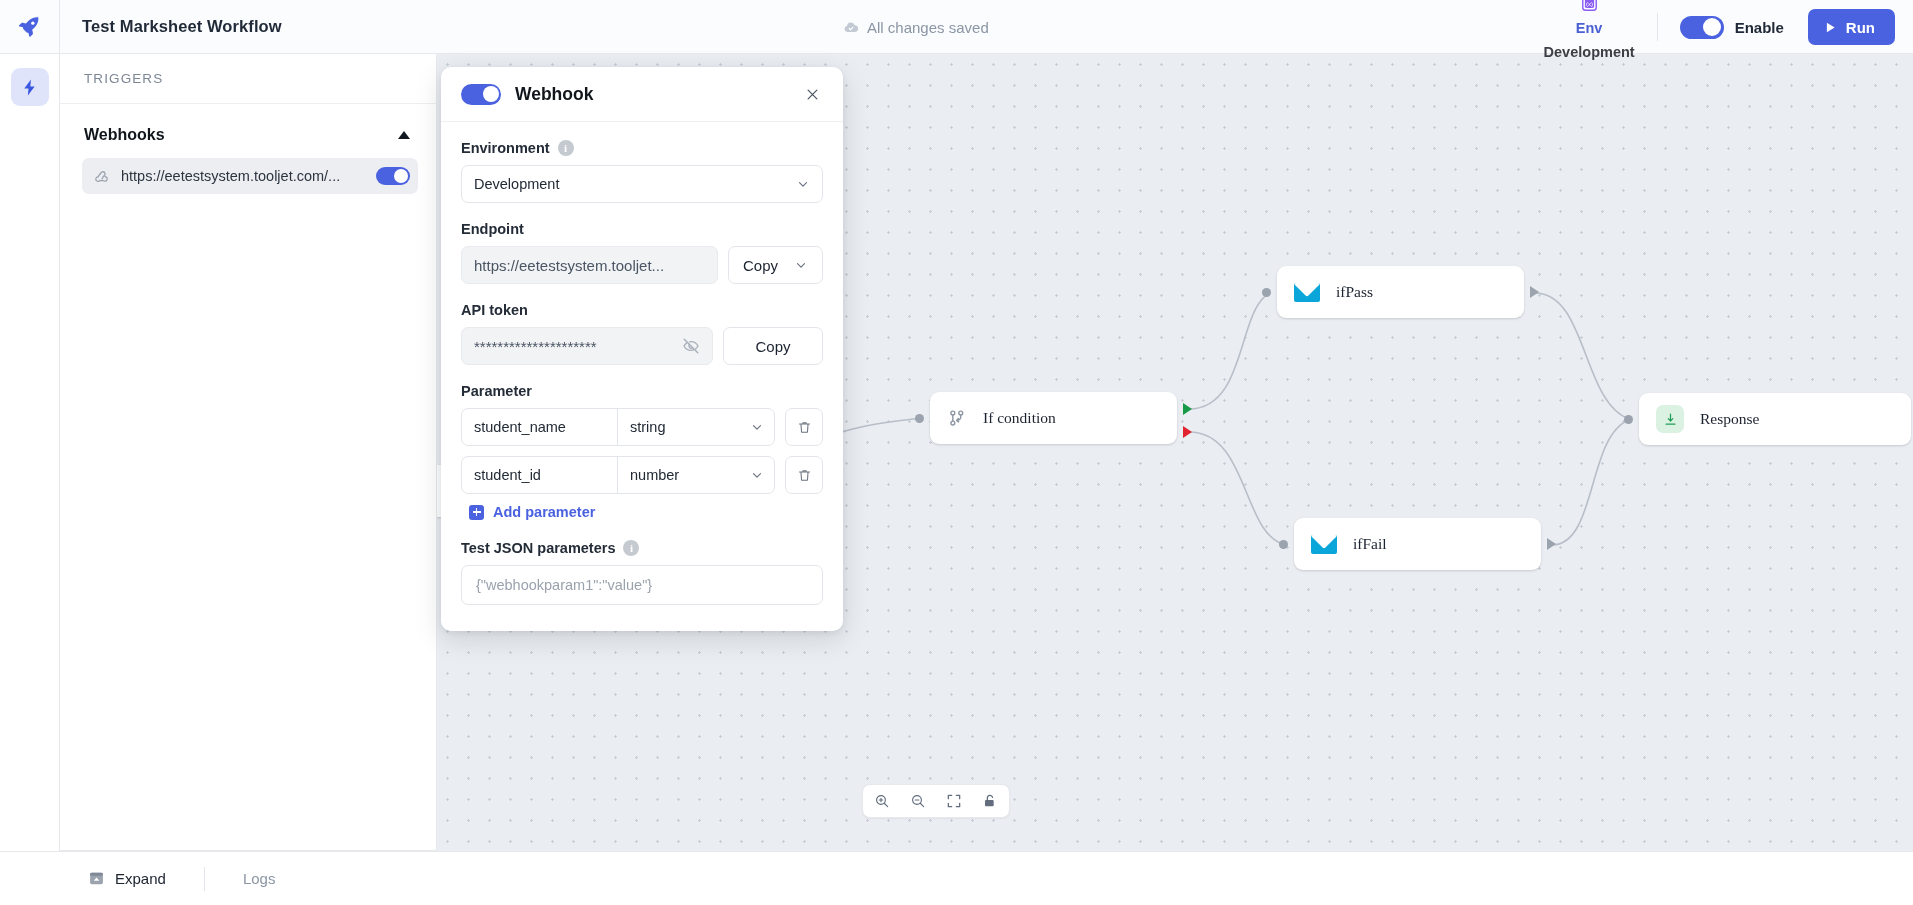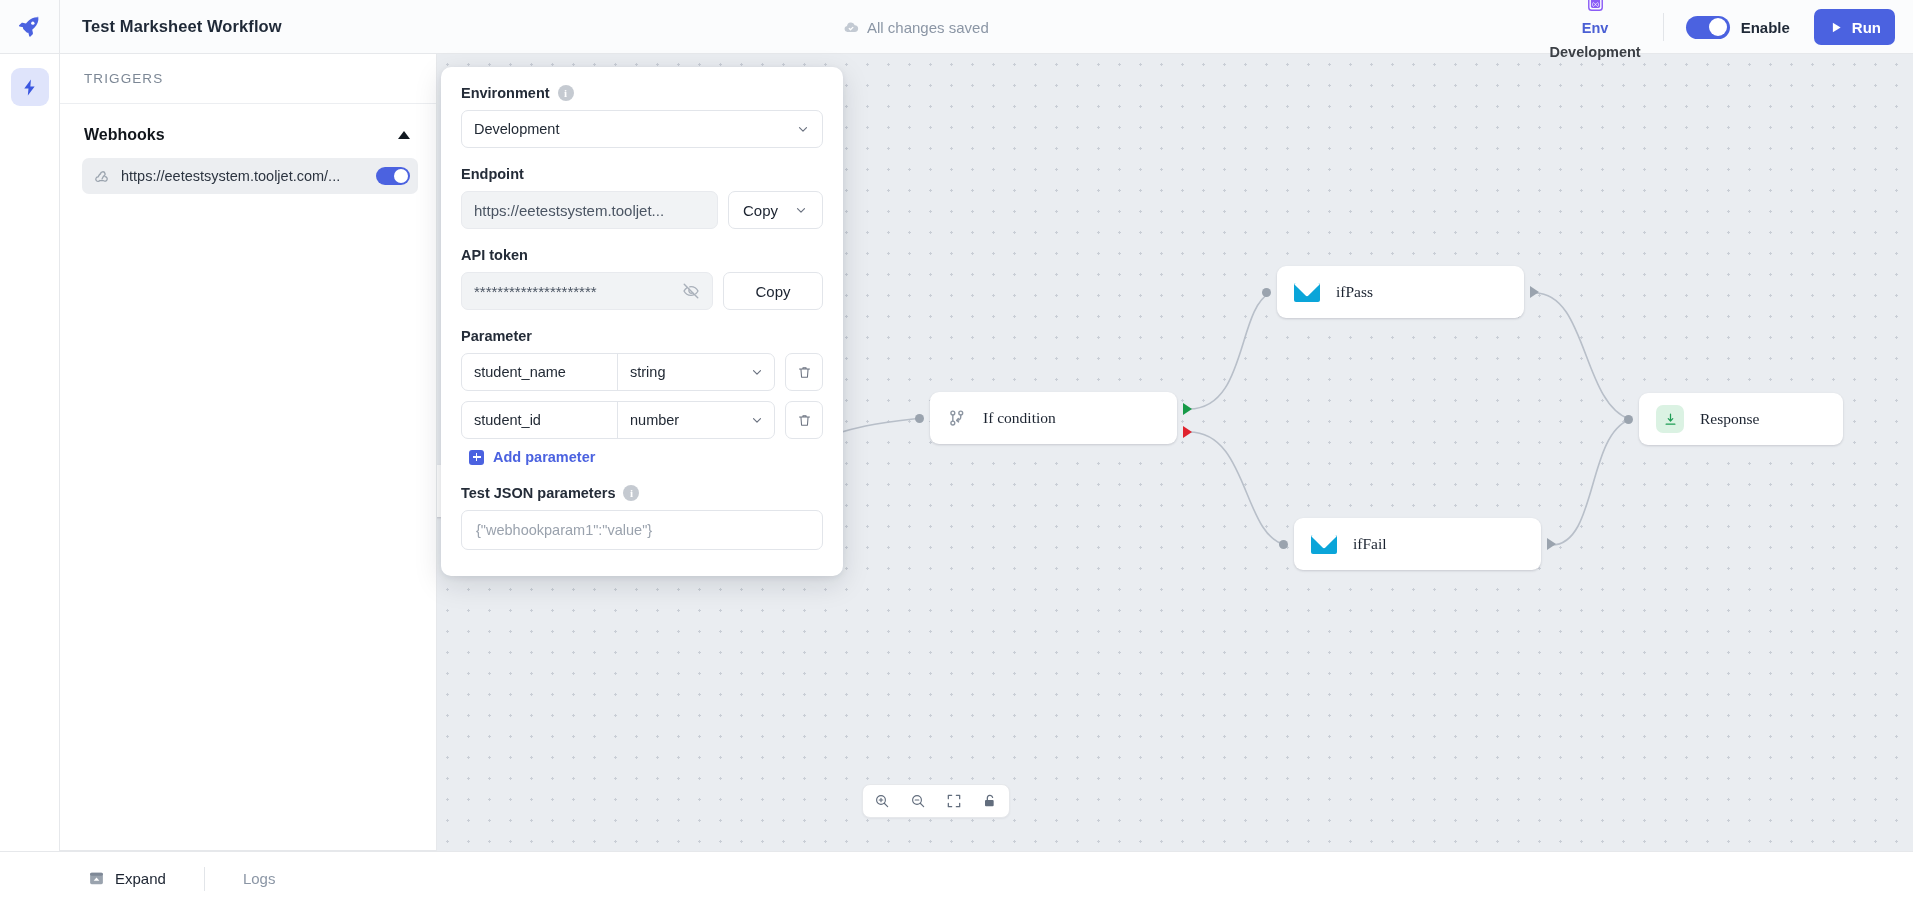--- a/index.html
+++ b/index.html
@@ -35,21 +35,21 @@
     display: flex; align-items: center; gap: 0;
   }
   .env-group { display: flex; align-items: center; gap: 8px; padding-right: 22px; flex-direction: column; }
   .env-label { font-size: 14.5px; color: #4a5fd4; font-weight: 600; }
   .env-value { font-size: 14.5px; color: #3b3f45; font-weight: 600; }
   .hdr-divider { width: 1px; height: 28px; background: #e2e5e9; margin-right: 22px; }
   .enable-group { display: flex; align-items: center; gap: 11px; margin-right: 24px; }
   .enable-text { font-size: 15px; color: #1f2937; font-weight: 600; }
   .run-btn {
     background: #4b62e0; color: #fff; border: none; border-radius: 7px;
-    height: 36px; padding: 0 14px 0 16px; display: flex; align-items: center;
+    height: 36px; padding: 0 20px 0 16px; display: flex; align-items: center;
     gap: 9px; font-size: 15px; font-weight: 600; cursor: pointer;
     font-family: "Liberation Sans", sans-serif;
   }
 
   
   .tgl {
     width: 40px; height: 21px; border-radius: 11px; background: #4b62e0;
     position: relative; cursor: pointer; flex: none;
   }
   .tgl::after {
@@ -380,21 +380,21 @@
     <div class="handle-tri" style="left:1093px; top:232px;"></div>
 
     <div class="handle-dot" style="left:842px; top:486px;"></div>
     <div class="node" style="left:857px; top:464px; width:247px; height:52px;">
       <div class="mail-ico"></div>
       <span class="node-label">ifFail</span>
     </div>
     <div class="handle-tri" style="left:1110px; top:484px;"></div>
 
     <div class="handle-dot" style="left:1187px; top:361px;"></div>
-    <div class="node" style="left:1202px; top:339px; width:204px; height:52px;">
+    <div class="node" style="left:1202px; top:339px; width:272px; height:52px;">
       <div class="resp-ico">
         <svg width="15" height="15" viewBox="0 0 24 24">
           <path d="M12 3.5v10.5M12 14.5l-3.6-3.8M12 14.5l3.6-3.8M5 19.5h14" fill="none" stroke="#1f9d55" stroke-width="2" stroke-linecap="round" stroke-linejoin="round"></path>
         </svg>
       </div>
       <span class="node-label">Response</span>
     </div>
 
     <div class="canvas-toolbar">
       <div class="tb-btn">
@@ -417,20 +417,29 @@
       <div class="tb-btn">
         <svg width="16" height="16" viewBox="0 0 24 24">
           <rect x="4.5" y="10.5" width="13" height="9.5" rx="1.6" fill="#626d7d"></rect>
           <path d="M8 10.5V7.4a4 4 0 0 1 7.9-.8" fill="none" stroke="#626d7d" stroke-width="1.9" stroke-linecap="round"></path>
         </svg>
       </div>
     </div>
   </div>
 
   <div class="modal">
+    <div class="modal-head">
+      <div class="tgl"></div>
+      <div class="modal-title">Webhook</div>
+      <div class="close-x">
+        <svg width="15" height="15" viewBox="0 0 24 24">
+          <path d="M5 5l14 14M19 5L5 19" stroke="#4b5563" stroke-width="2" stroke-linecap="round"></path>
+        </svg>
+      </div>
+    </div>
 
     <div class="modal-body">
 
       <div class="row-gap">
         <div class="fld-label">
           <span>Environment</span>
           <span class="info-i">i</span>
         </div>
         <div class="select-box">
           <span class="val">Development</span>

